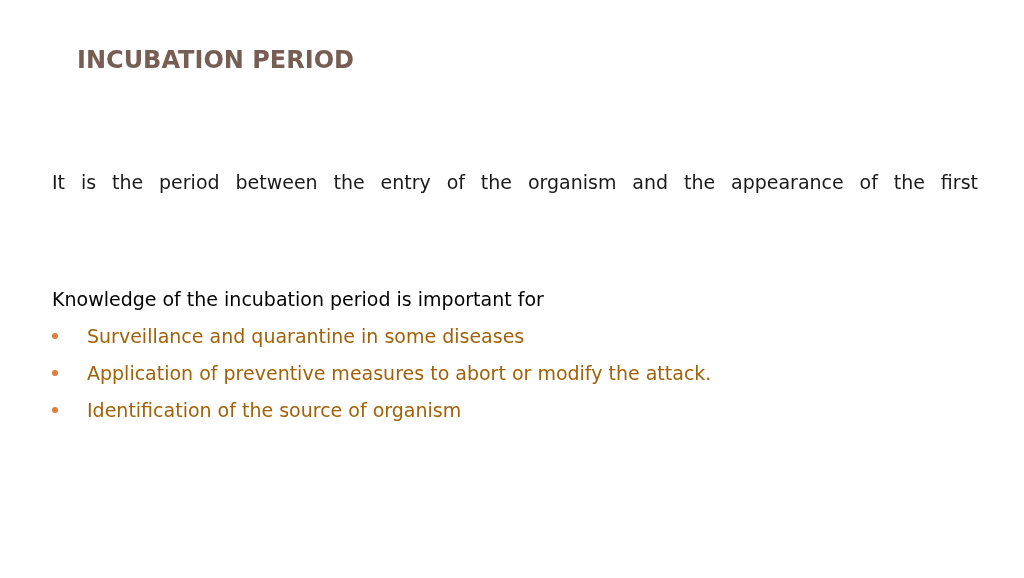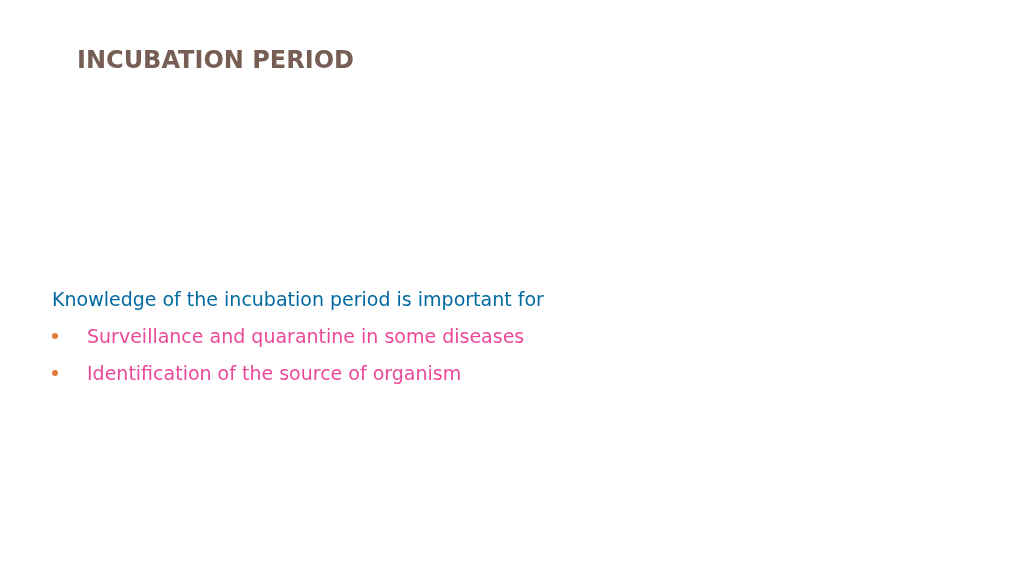--- a/index.html
+++ b/index.html
@@ -46,64 +46,69 @@
     }
     .definition .line2 {
       display: block;
     }
     .knowledge {
       position: absolute;
       left: 52px;
       top: 285px;
       font-size: 19px;
       line-height: 28px;
-      color: #0369a1;
+      color: #000000;
       white-space: nowrap;
     }
     .bullets {
       position: absolute;
       left: 52px;
       top: 322px;
       margin: 0;
       padding: 0;
       list-style: none;
     }
     .bullets li {
       position: relative;
       height: 37px;
       line-height: 28px;
       font-size: 19px;
-      color: #ec4899;
+      color: #a16207;
       white-space: nowrap;
       padding-left: 35px;
     }
     .bullet-dot {
       position: absolute;
       left: 0;
       top: 11px;
       width: 6px;
       height: 6px;
       border-radius: 50%;
       background: #e07b39;
     }
   </style>
 </head>
 <body>
 
 <div class="slide">
   <div class="title">INCUBATION PERIOD</div>
 
   <div class="definition">
+    <span class="line1">It is the period between the entry of the organism and the appearance of the first</span>
   </div>
 
   <div class="knowledge">Knowledge of the incubation period is important for</div>
 
   <ul class="bullets">
     <li>
       <span class="bullet-dot"></span>
       <span>Surveillance and quarantine in some diseases</span>
     </li>
     <li>
       <span class="bullet-dot"></span>
+      <span>Application of preventive measures to abort or modify the attack.</span>
+    </li>
+    <li>
+      <span class="bullet-dot"></span>
       <span>Identification of the source of organism</span>
     </li>
   </ul>
 </div>
 
 </body></html>

